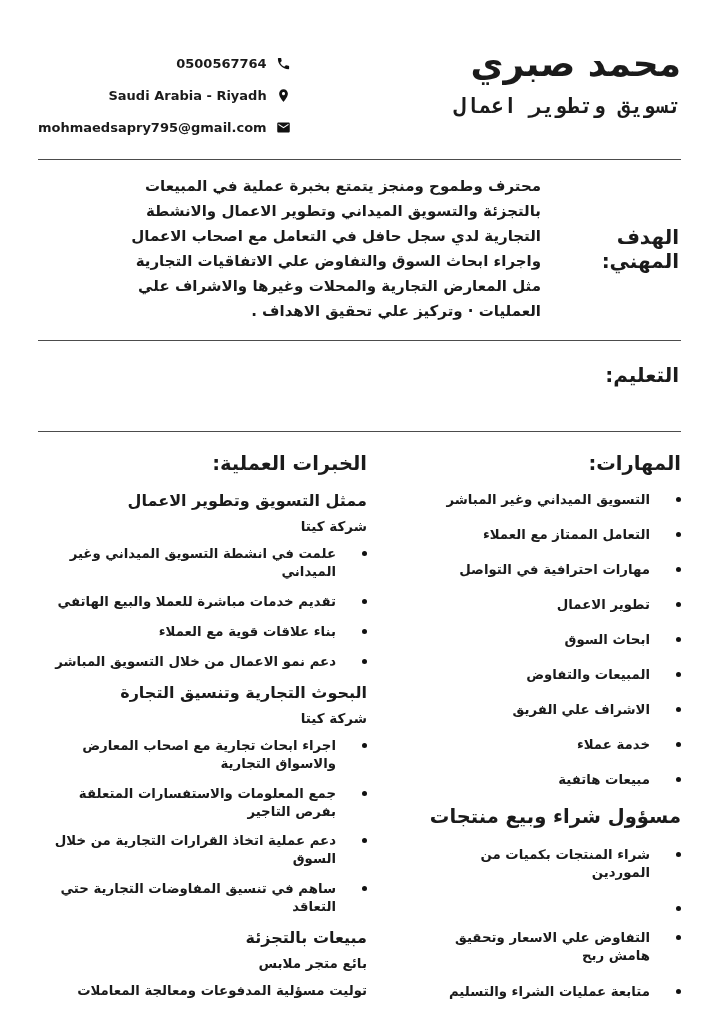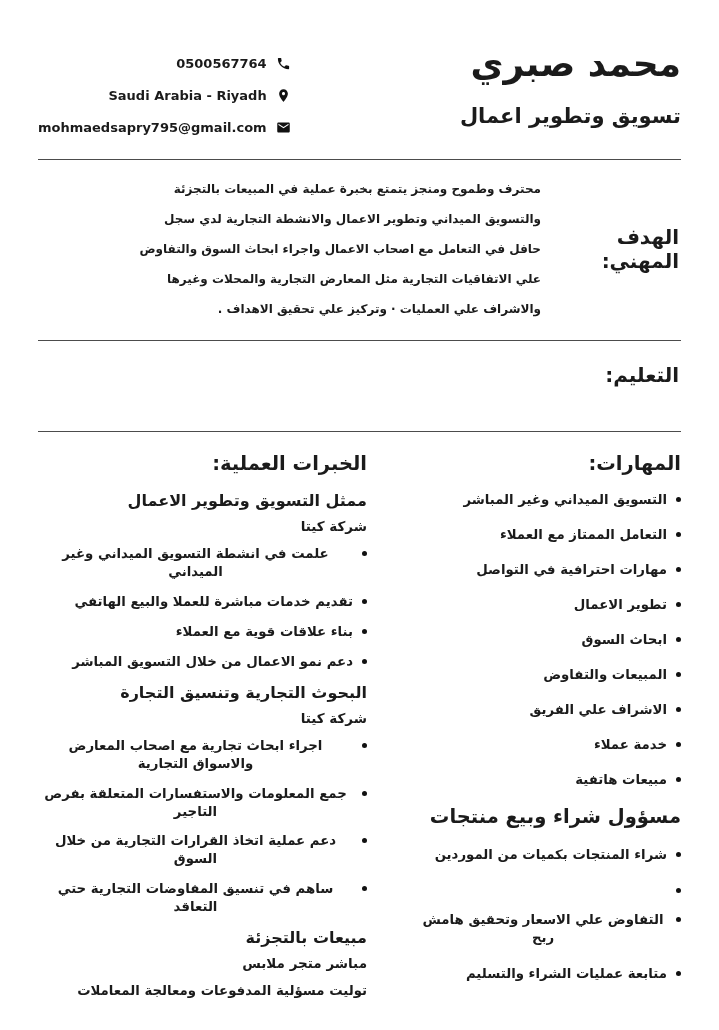--- a/index.html
+++ b/index.html
@@ -13,46 +13,46 @@
     font-weight:700;
     box-sizing:border-box;
     padding:30px 38px 10px 38px;
     overflow:hidden;
     direction:rtl;
   }
   
   .header{display:flex;justify-content:space-between;align-items:flex-start;}
   .name-block{text-align:right;padding-top:14px;}
   .name{font-size:36px;font-weight:800;line-height:1.1;letter-spacing:-.5px;}
-  .subtitle{font-size:21px;margin-top:20px;font-weight:700;}
+  .subtitle{font-size:21px;margin-top:10px;font-weight:700;font-family:Liberation Mono, monospace;}
   .contact-block{display:flex;flex-direction:column;gap:17px;padding-top:26px;direction:rtl;}
   .contact-row{display:flex;align-items:center;gap:9px;justify-content:flex-start;text-align:right;}
   .contact-text{font-size:13px;direction:ltr;unicode-bidi:isolate;white-space:nowrap;}
   .cicon{width:15px;height:15px;flex:0 0 auto;}
   .cicon svg{display:block;width:15px;height:15px;fill:#111;}
   
   .divider{border:none;border-top:1.6px solid #4c4c4c;margin:0;}
   .divider.d1{margin-top:24px;}
   
   .section-row{display:flex;align-items:center;}
   .section-label{flex:0 0 138px;font-size:20px;font-weight:800;text-align:right;padding-right:2px;}
   .objective-row{padding:14px 0 16px 0;}
-  .objective-text{flex:1;font-size:12px;line-height:30px;text-align:right;padding-left:92px;}
+  .objective-text{flex:1;font-size:15px;line-height:25px;text-align:right;padding-left:92px;}
   .education-row{padding:22px 0 44px 0;}
   .edu-content{width:262px;text-align:center;display:flex;flex-direction:column;gap:11px;margin-right:62px;}
   .edu-degree{font-size:14.5px;}
   .edu-years{font-size:13.5px;direction:ltr;unicode-bidi:isolate;}
   .edu-institute{font-size:13.5px;}
   
   .columns{display:flex;gap:52px;margin-top:20px;}
   .col-right{flex:0 0 262px;}
   .col-left{flex:1;min-width:0;}
   .col-header{font-size:19.5px;font-weight:800;margin:0 0 16px 0;text-align:right;}
   ul.blist{list-style:none;margin:0;padding:0;}
-  ul.blist li{display:flex;gap:9px;text-align:center;}
+  ul.blist li{display:flex;gap:26px;text-align:right;}
   .dot{flex:0 0 auto;width:5px;height:5px;border-radius:50%;background:#111;margin-top:6px;}
   .li-text{font-size:13.3px;line-height:1.35;}
   ul.skills-list li{margin-bottom:17px;}
   ul.purch-list li{margin-bottom:18px;}
   .sub-heading{font-size:19.5px;font-weight:800;margin:6px 0 18px 0;text-align:right;}
   
   .job{margin-bottom:6px;}
   .job-title{font-size:16px;font-weight:800;margin-bottom:8px;text-align:right;}
   .job-company{font-size:13.5px;margin-bottom:11px;text-align:right;margin-top:8px;}
   ul.job-list li{margin-bottom:12px;}
@@ -218,21 +218,21 @@
             </li>
             <li>
               <span class="dot"></span>
               <span class="li-text">ساهم في تنسيق المفاوضات التجارية حتي التعاقد</span>
             </li>
           </ul>
       </div>
 
       <div class="job">
         <div class="job-title">مبيعات بالتجزئة</div>
-        <div class="job-company">مباشر متجر ملابس</div>
+        <div class="job-company">بائع متجر ملابس</div>
         <ul class="blist job-list">
             <li>
               <span class="li-text">توليت مسؤلية المدفوعات ومعالجة المعاملات</span>
             </li>
           </ul>
       </div>
     </div>
 
   </div>
 </div>

